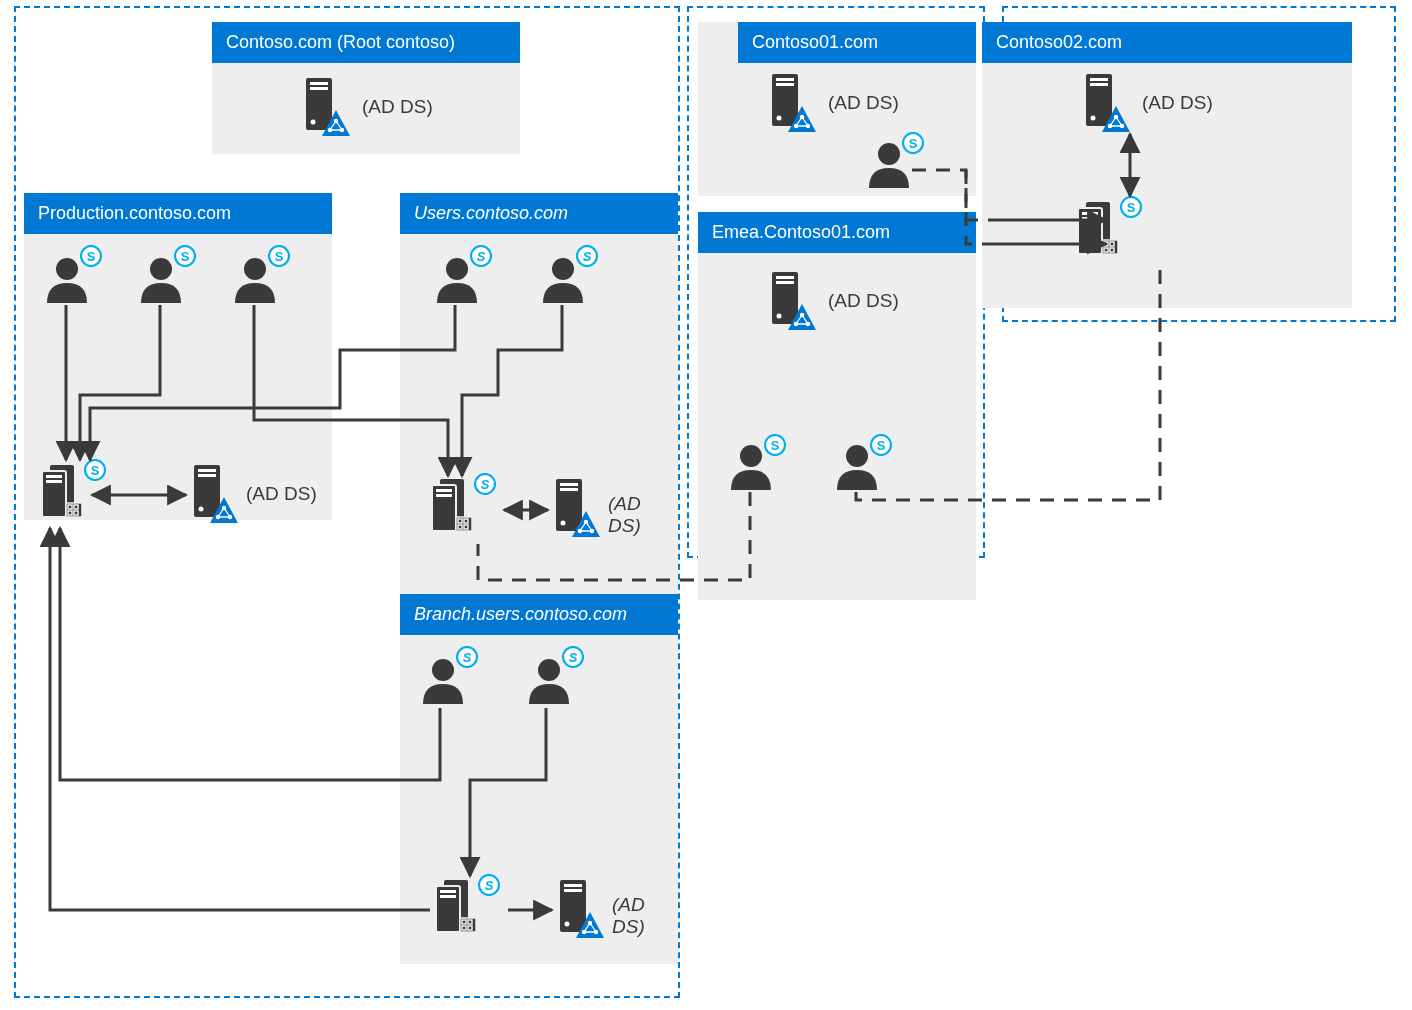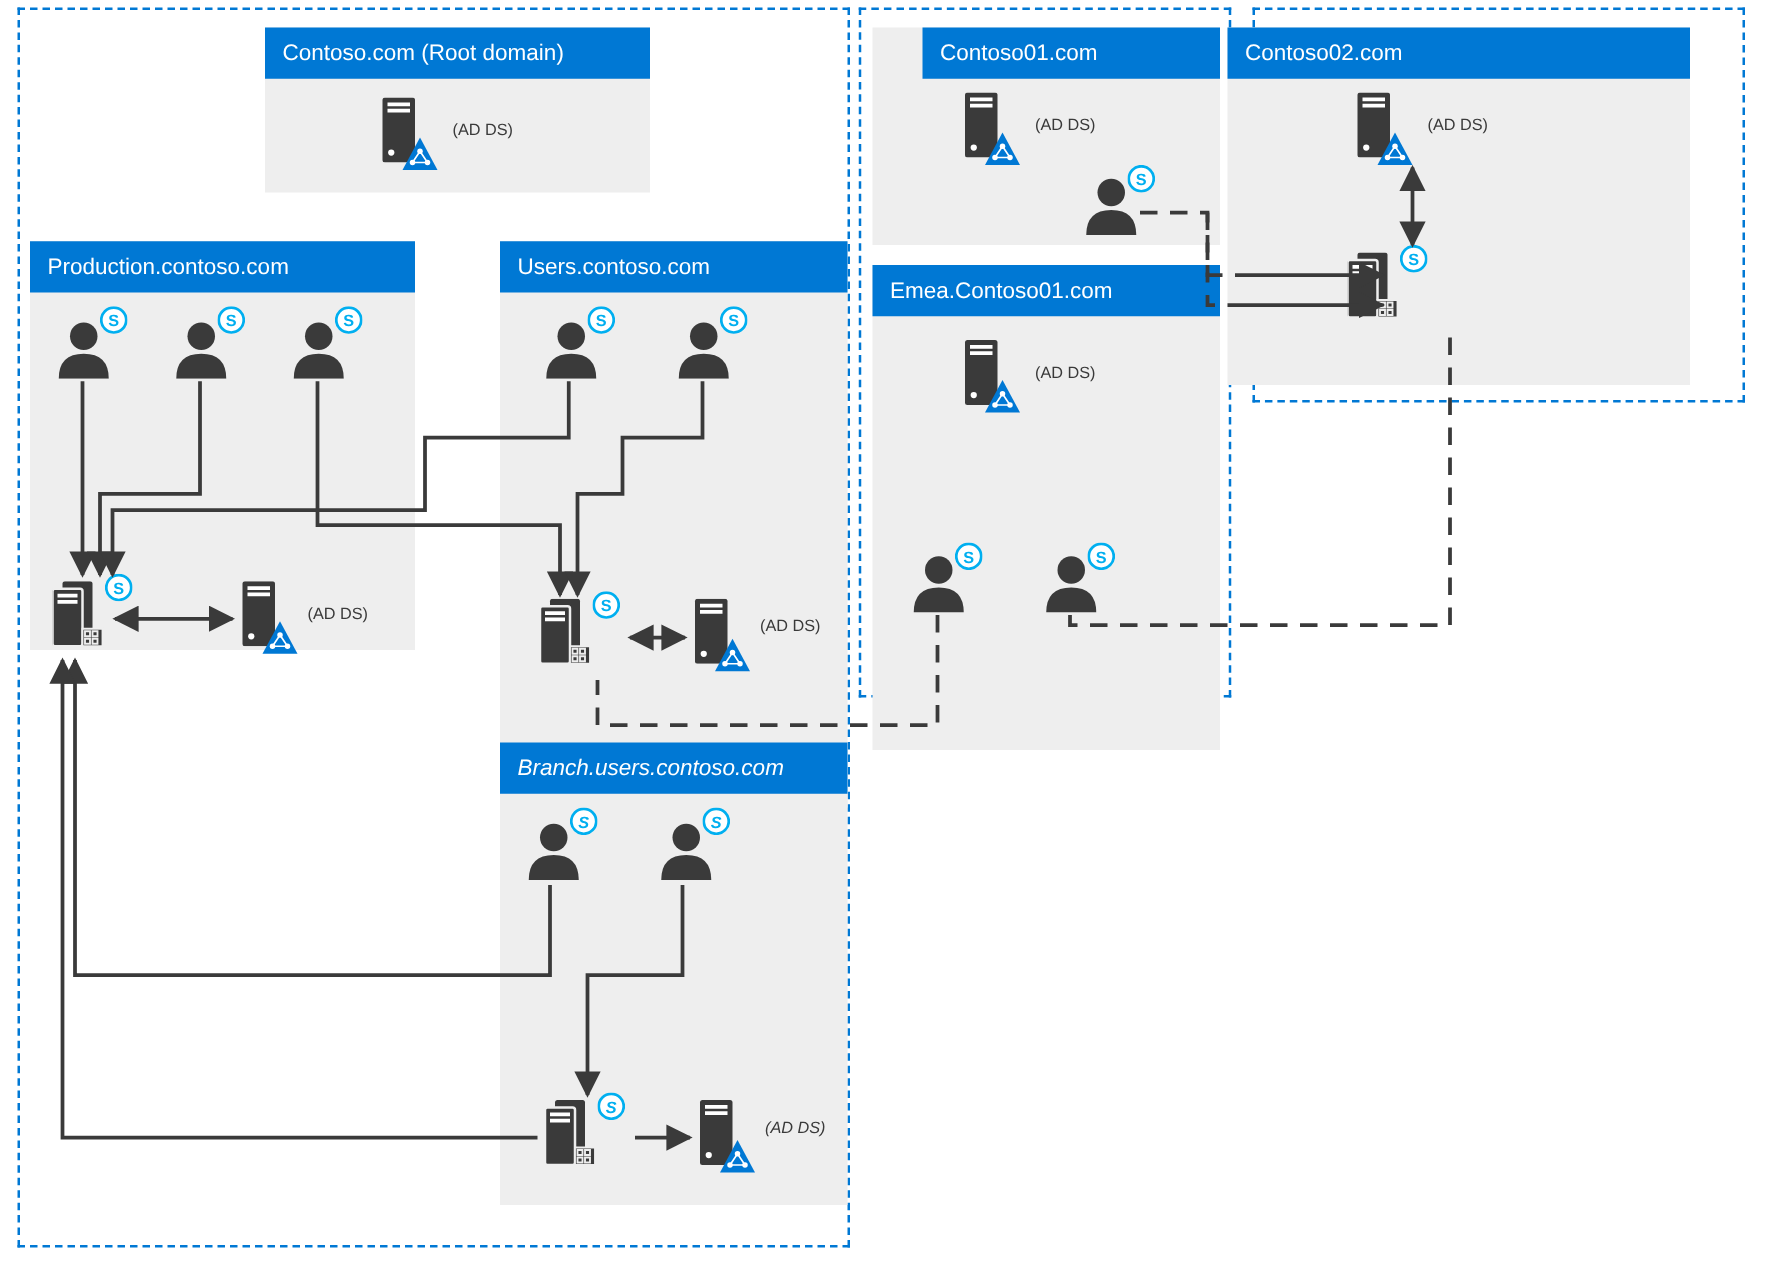--- a/index.html
+++ b/index.html
@@ -1,20 +1,20 @@
 <!DOCTYPE html>
 <html><head>
 <meta charset="utf-8">
 <style>
   * { box-sizing: border-box; margin: 0; padding: 0; }
   body { font-family: "Segoe UI", Arial, sans-serif; background: #fff; width: 1412px; height: 1010px; position: relative; }
   .forest { position: absolute; border: 2px dashed #0078d4; }
   .domain-box { position: absolute; background: #eeeeee; }
   .domain-header { background: #0078d4; color: #fff; font-size: 18px; padding: 10px 14px; font-weight: 400; }
-  .label { font-size: 13px; color: #3a3a3a; position: absolute; }
+  .label { font-size: 19px; color: #3a3a3a; position: absolute; }
   .icon-abs { position: absolute; }
   svg.overlay { position: absolute; top: 0; left: 0; pointer-events: none; }
 </style>
 </head>
 <body>
 
 <svg width="0" height="0" style="position:absolute">
   <defs>
 
     <marker id="arrow" viewBox="0 0 10 10" refX="9" refY="5" markerWidth="7" markerHeight="7" orient="auto-start-reverse">
@@ -54,21 +54,21 @@
       <text x="11" y="16" font-size="13" font-weight="bold" fill="#00aff0" text-anchor="middle" font-family="Arial">S</text>
     </g>
   </defs>
 </svg>
 
 <div class="forest" style="left:14px;top:6px;width:666px;height:992px;"></div>
 <div class="forest" style="left:687px;top:6px;width:298px;height:552px;"></div>
 <div class="forest" style="left:1002px;top:6px;width:394px;height:316px;"></div>
 
 <div class="domain-box" style="left:212px;top:22px;width:308px;height:132px;">
-  <div class="domain-header">Contoso.com (Root domain)</div>
+  <div class="domain-header">Contoso.com (Root contoso)</div>
   <svg class="icon-abs" style="left:92px;top:56px;" width="30" height="52">
       <use href="#server-icon"></use>
     </svg>
   <svg class="icon-abs" style="left:108px;top:86px;" width="32" height="30">
       <use href="#ad-icon"></use>
     </svg>
   <span class="label" style="left:150px;top:74px;">(AD DS)</span>
 </div>
 
 <div class="domain-box" style="left:24px;top:193px;width:308px;height:327px;">
@@ -102,21 +102,21 @@
 
   <svg class="icon-abs" style="left:168px;top:272px;" width="30" height="52">
       <use href="#server-icon"></use>
     </svg>
   <svg class="icon-abs" style="left:184px;top:302px;" width="32" height="30">
       <use href="#ad-icon"></use>
     </svg>
   <span class="label" style="left:222px;top:290px;">(AD DS)</span>
 </div>
 
-<div class="domain-box" style="left:400px;top:193px;width:278px;height:453px;">
+<div class="domain-box" style="left:400px;top:193px;width:278px;height:453px;font-style:italic;">
   <div class="domain-header">Users.contoso.com</div>
   <svg class="icon-abs" style="left:32px;top:62px;" width="50" height="48">
       <use href="#user-icon"></use>
     </svg>
   <svg class="icon-abs" style="left:70px;top:52px;" width="22" height="22">
       <use href="#skype-icon"></use>
     </svg>
   <svg class="icon-abs" style="left:138px;top:62px;" width="50" height="48">
       <use href="#user-icon"></use>
     </svg>

